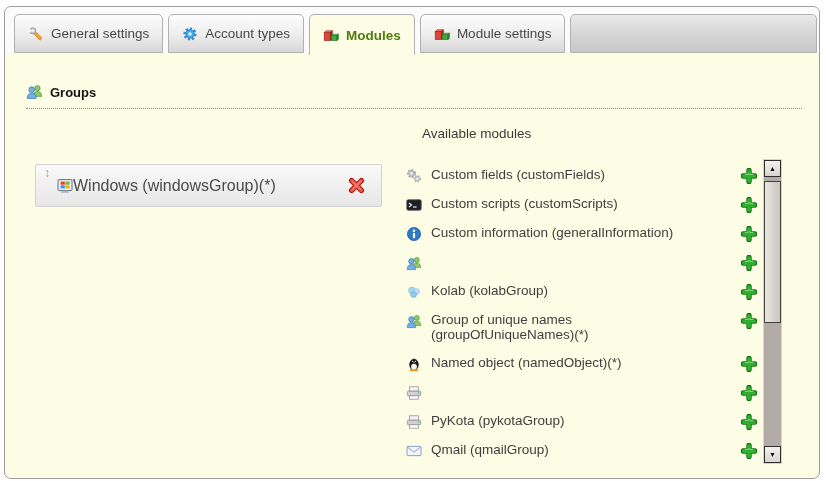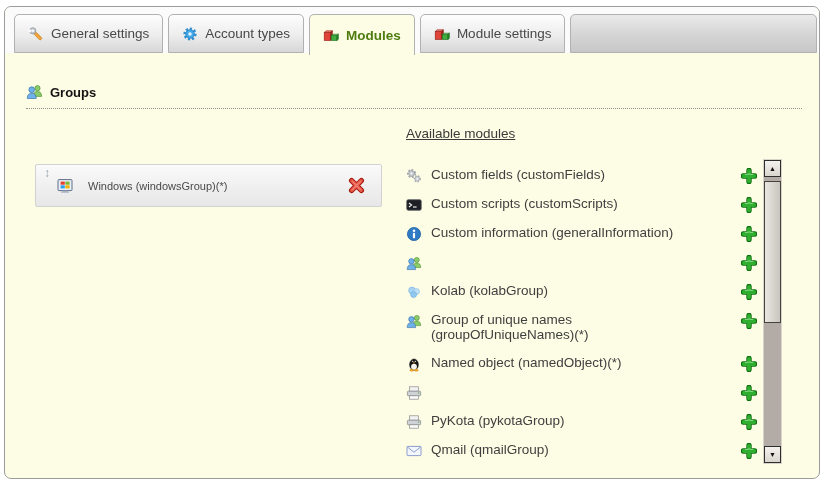--- a/index.html
+++ b/index.html
@@ -58,38 +58,38 @@
     font-size:13px; font-weight:bold; color:#141414;
   }
   .section-header .hicon { width:17px; height:17px; display:block; }
 
   
   .col-heading {
     position:absolute; top:119px;
     font-size:13.5px; color:#3a3a3a;
   }
   .heading-selected { left:18px; }
-  .heading-available { left:401px;text-decoration:underline; }
+  .heading-available { left:417px; }
 
   
   .selected-box {
     position:absolute; left:30px; top:157px; width:347px; height:43px;
     border:1px solid #d2d2d2; border-radius:2px;
     background:linear-gradient(180deg,#fafafa 0%,#eeeeee 60%,#e7e7e7 100%);
   }
   .selected-row {
     position:relative; width:100%; height:100%;
     display:flex; align-items:center;
   }
   .drag-handle {
     position:absolute; left:8px; top:2px;
     font-size:12px; line-height:12px; color:#9aa6b6; cursor:grab;
   }
   .sel-icon { width:16px; height:16px; margin-left:21px; flex:none; display:block; }
-  .sel-label { margin-left:15px; font-size:11px; color:#4a4a4a; }
+  .sel-label { font-size:16px; color:#4a4a4a; }
   .remove-btn {
     margin-left:auto; margin-right:16px;
     width:17px; height:17px; padding:0; border:none; background:none; cursor:pointer;
   }
   .remove-btn svg { display:block; }
 
   
   .available-list { position:absolute; left:401px; top:161px; width:356px; }
   .arow { display:flex; align-items:flex-start; height:29px; }
   .arow.tall { height:43px; }

